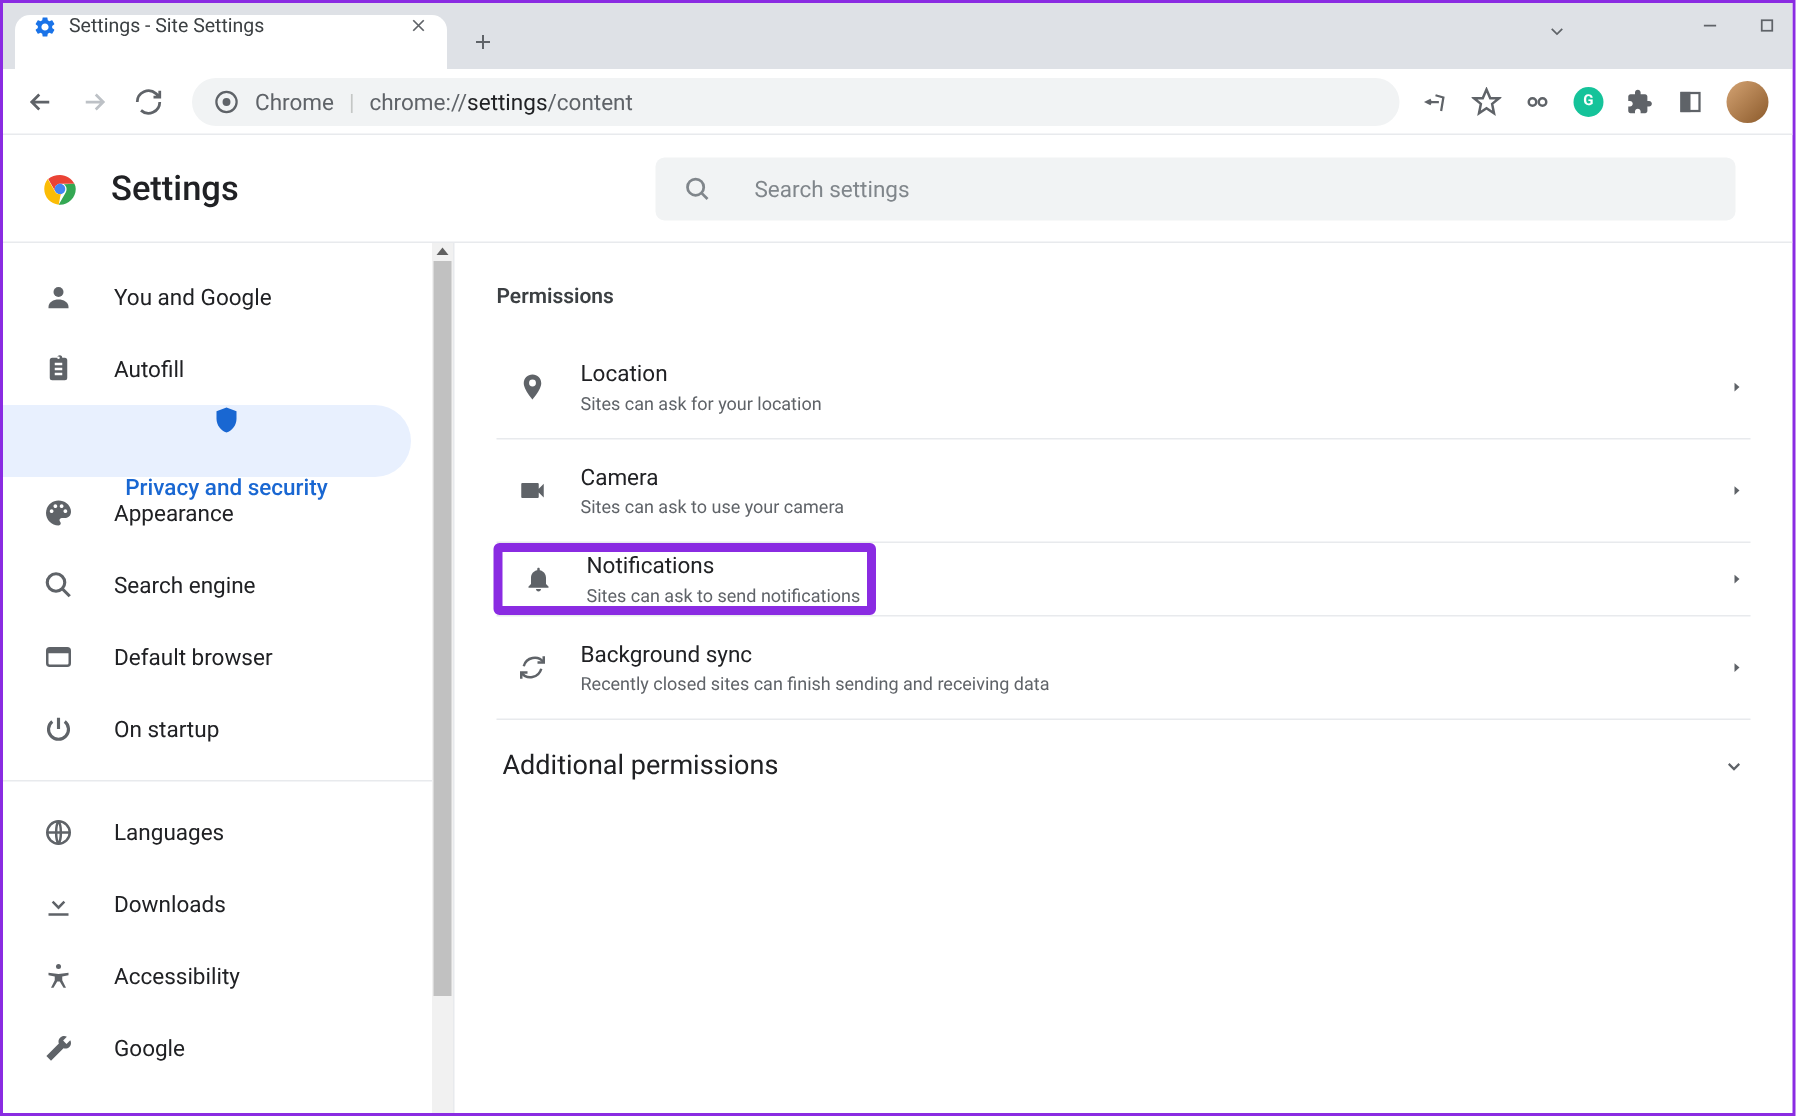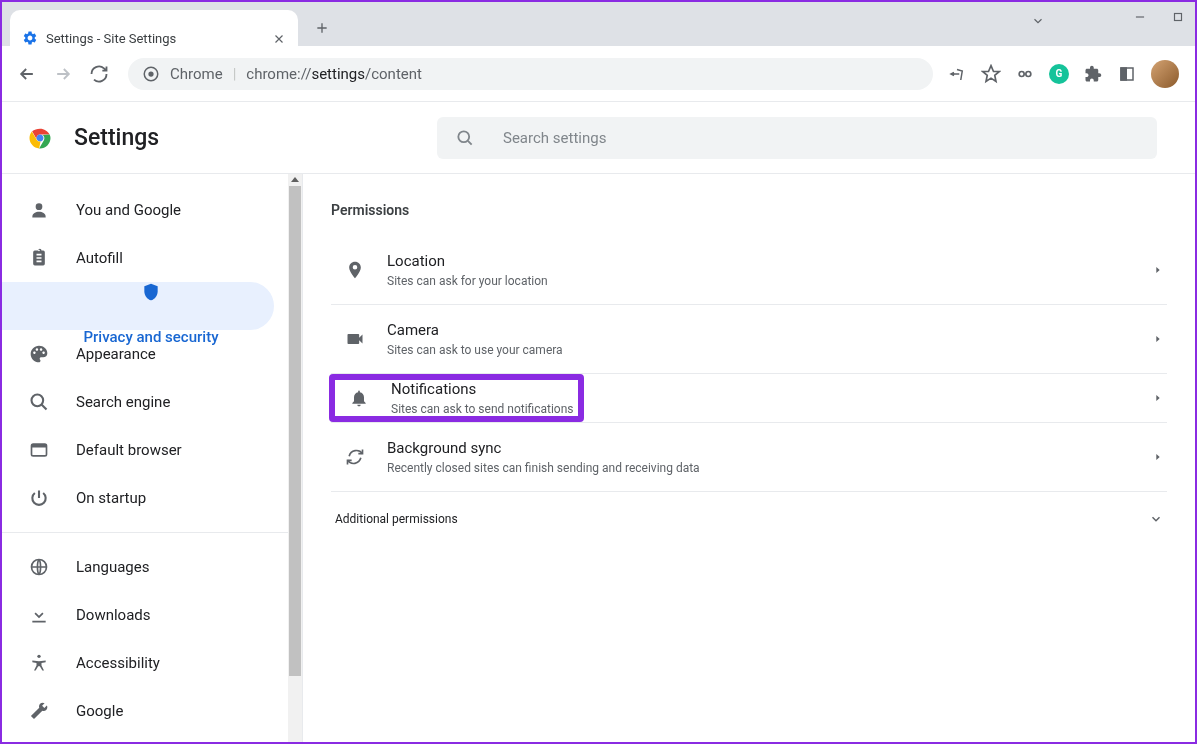--- a/index.html
+++ b/index.html
@@ -1,29 +1,29 @@
 <!DOCTYPE html>
 <html><head>
 <meta charset="utf-8">
 <style>
 * { margin: 0; padding: 0; box-sizing: border-box; font-family: 'Segoe UI', Roboto, Arial, sans-serif; }
 body { background: #fff; width: 1197px; height: 744px; overflow: hidden; border: 2px solid #8a2be2; }
 
 
 .titlebar { height: 44px; background: #dee1e6; display: flex; align-items: flex-end; position: relative; }
-.tab { background: #fff; height: 36px; border-radius: 10px 10px 0 0; display: flex; align-items: flex-end; padding: 0 12px; margin-left: 8px; width: 288px; position: relative; }
+.tab { background: #fff; height: 36px; border-radius: 10px 10px 0 0; display: flex; align-items: flex-start; padding: 0 12px; margin-left: 8px; width: 288px; position: relative; }
 .tab .favicon { width: 16px; height: 16px; margin-right: 8px; color: #1a73e8; }
 .tab .tab-title { font-size: 13px; color: #3c4043; flex: 1; }
 .tab .close { width: 14px; height: 14px; color: #5f6368; }
 .newtab { width: 28px; height: 28px; display: flex; align-items: center; justify-content: center; margin-left: 10px; margin-bottom: 4px; color: #5f6368; border-radius: 50%; }
 .wincontrols { position: absolute; right: 10px; top: 8px; display: flex; gap: 24px; color: #5f6368; }
 .wincontrols svg { width: 14px; height: 14px; }
 .chev-down { position: absolute; right: 150px; top: 12px; color: #5f6368; }
 
-.toolbar { height: 56px; background: #fff; border-bottom: 1px solid #e8eaed; display: flex; align-items: center; padding: 3px 10px; gap: 6px; }
+.toolbar { height: 44px; background: #fff; border-bottom: 1px solid #e8eaed; display: flex; align-items: center; padding: 3px 10px; gap: 6px; }
 .navbtn { width: 30px; height: 30px; display: flex; align-items: center; justify-content: center; color: #5f6368; border-radius: 50%; }
 .navbtn.disabled { color: #bdc1c6; }
 .omnibox { flex: 1; height: 32px; background: #f1f3f4; border-radius: 16px; display: flex; align-items: center; padding: 0 14px; margin: 0 8px; color: #202124; font-size: 15px; gap: 10px; }
 .omnibox .chrome-icon { width: 18px; height: 18px; color: #5f6368; }
 .omnibox .urltext { color: #5f6368; }
 .omnibox .urltext .dark { color: #202124; }
 .omnibox .pipe { color: #c4c7c5; }
 .toolbar-right { display: flex; align-items: center; gap: 14px; padding-right: 6px; }
 .toolbar-right .ticon { width: 20px; height: 20px; color: #5f6368; display:flex; align-items:center; justify-content:center;}
 .grammarly { width: 20px; height: 20px; background: #15c39a; border-radius: 50%; display: flex; align-items: center; justify-content: center; color: #fff; font-size: 10px; font-weight: bold; }
@@ -57,21 +57,21 @@
 .perm-row { display: flex; align-items: center; padding: 16px 4px; border-bottom: 1px solid #e8eaed; cursor: pointer; }
 .perm-row:first-of-type { border-top: none; }
 .perm-icon { width: 40px; display: flex; justify-content: center; color: #5f6368; }
 .perm-icon svg { width: 20px; height: 20px; }
 .perm-text { flex: 1; margin-left: 12px; }
 .perm-title { font-size: 15px; color: #202124; margin-bottom: 4px; }
 .perm-desc { font-size: 12px; color: #5f6368; }
 .perm-arrow { color: #5f6368; }
 .highlight-box { border: 6px solid #8a2be2; border-radius: 4px; margin-left: -2px; margin-right: 480px; padding-right: 0; }
 .highlight-box .perm-row { border-bottom: none; }
-.additional { display: flex; align-items: center; justify-content: space-between; padding: 20px 4px; font-size: 12px; color: #202124; }
+.additional { display: flex; align-items: center; justify-content: space-between; padding: 20px 4px; font-size: 18px; color: #202124; }
 </style>
 </head>
 <body>
 
 <div class="titlebar">
   <div class="tab">
     <svg class="favicon" viewBox="0 0 24 24" fill="currentColor">
         <path d="M19.14 12.94c.04-.3.06-.61.06-.94 0-.32-.02-.64-.07-.94l2.03-1.58c.18-.14.23-.41.12-.61l-1.92-3.32c-.12-.22-.37-.29-.59-.22l-2.39.96c-.5-.38-1.03-.7-1.62-.94l-.36-2.54c-.04-.24-.24-.41-.48-.41h-3.84c-.24 0-.43.17-.47.41l-.36 2.54c-.59.24-1.13.57-1.62.94l-2.39-.96c-.22-.08-.47 0-.59.22L2.74 8.87c-.12.21-.08.47.12.61l2.03 1.58c-.05.3-.09.63-.09.94s.02.64.07.94l-2.03 1.58c-.18.14-.23.41-.12.61l1.92 3.32c.12.22.37.29.59.22l2.39-.96c.5.38 1.03.7 1.62.94l.36 2.54c.05.24.24.41.48.41h3.84c.24 0 .44-.17.47-.41l.36-2.54c.59-.24 1.13-.56 1.62-.94l2.39.96c.22.08.47 0 .59-.22l1.92-3.32c.12-.22.07-.47-.12-.61l-2.01-1.58zM12 15.6c-1.98 0-3.6-1.62-3.6-3.6s1.62-3.6 3.6-3.6 3.6 1.62 3.6 3.6-1.62 3.6-3.6 3.6z"></path>
       </svg>
     <span class="tab-title">Settings - Site Settings</span>

